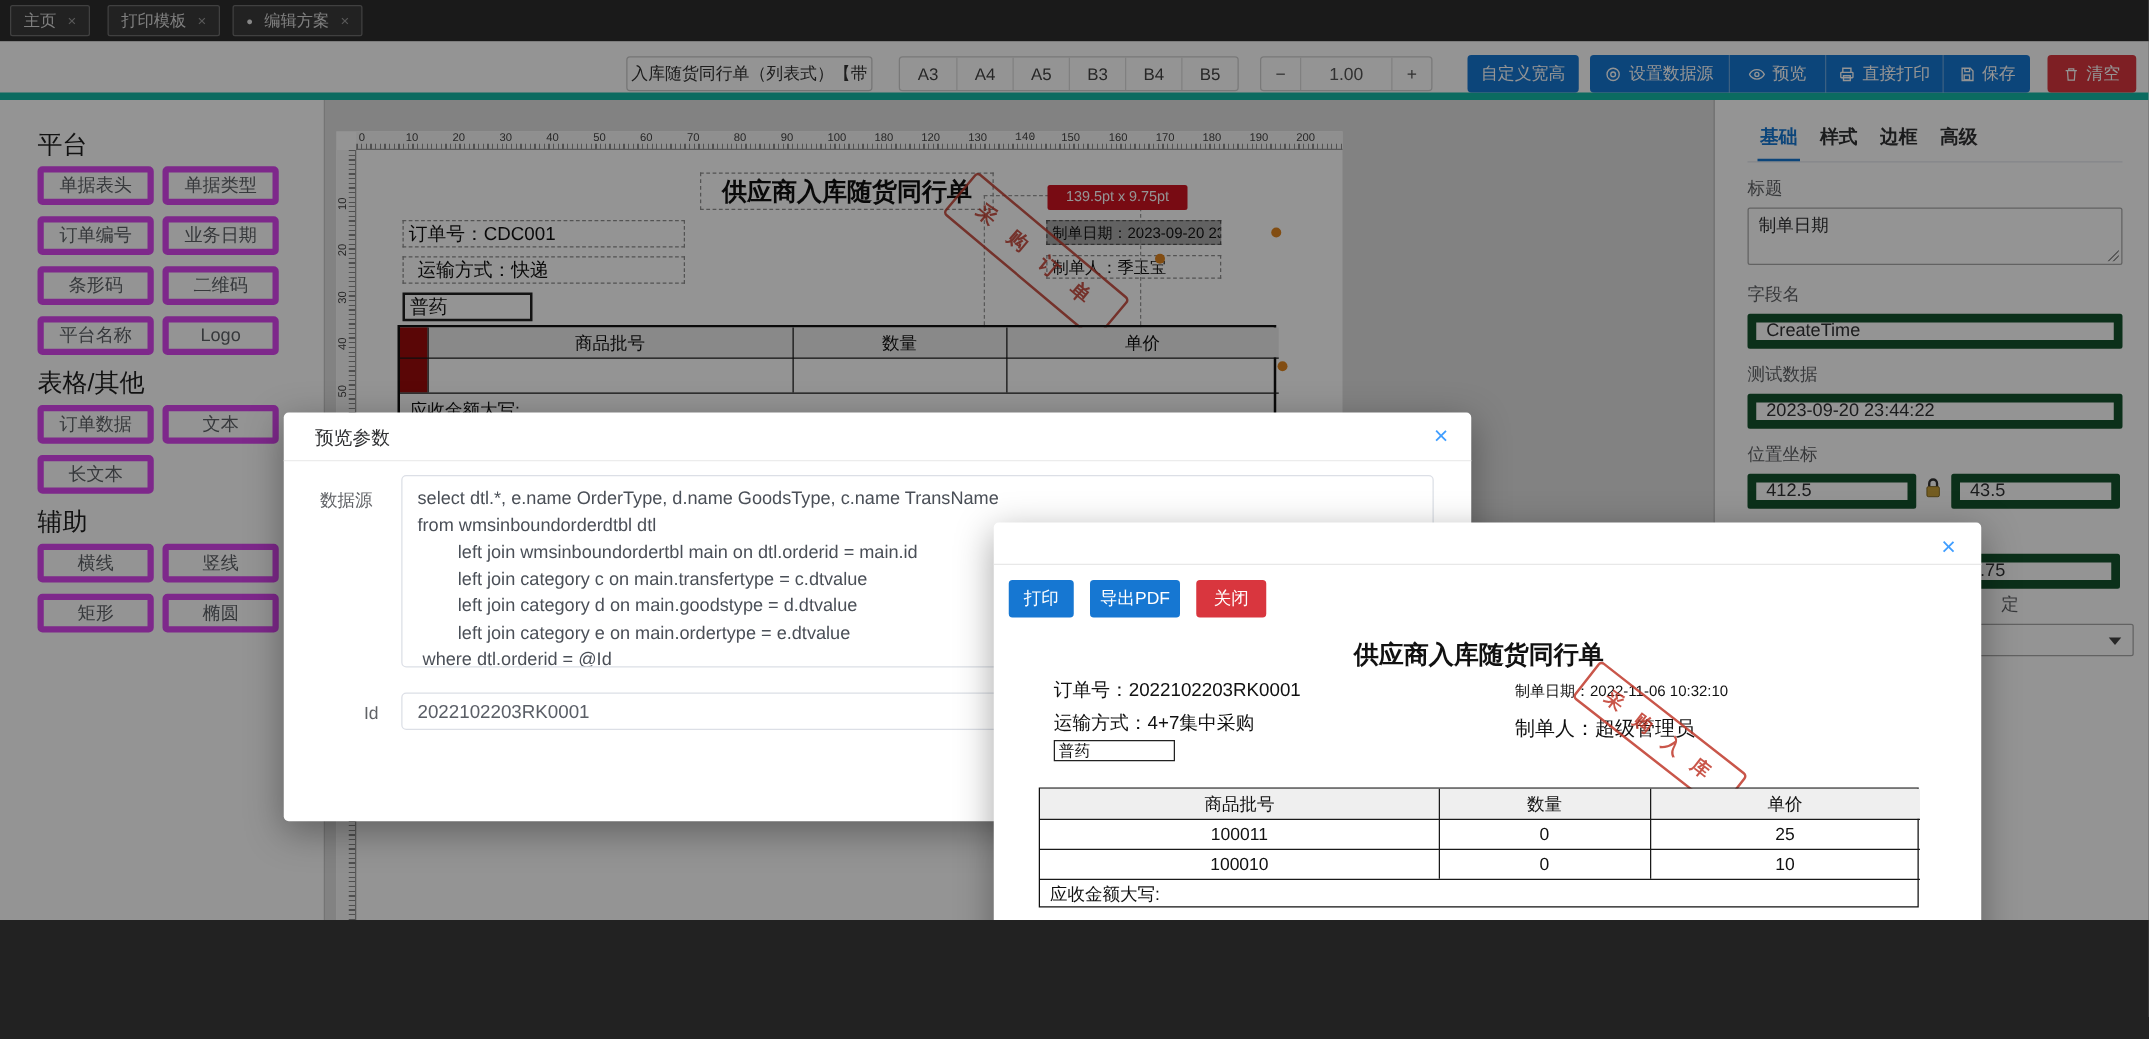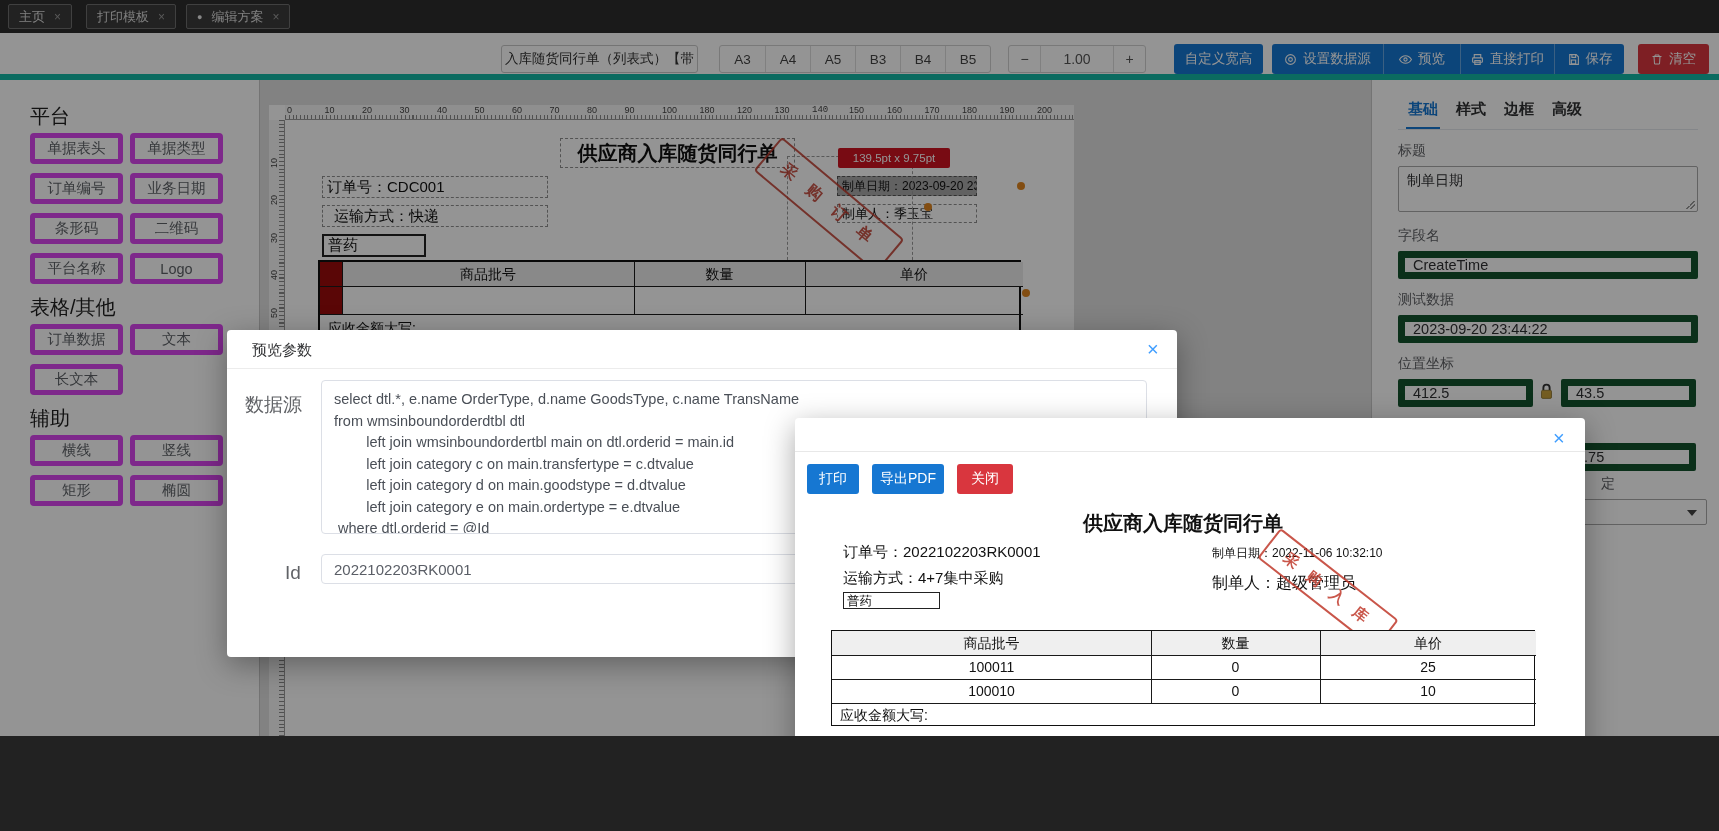--- a/index.html
+++ b/index.html
@@ -64,21 +64,21 @@
   .fselect{width:309px;height:26px;border:1px solid #a9a9a9;border-radius:2px;background:#fff;position:relative;}
   .fselect .arr{position:absolute;right:9px;top:10px;width:0;height:0;border-left:5px solid transparent;border-right:5px solid transparent;border-top:6px solid #444;}
 
   
   #overlay{position:absolute;left:0;top:0;width:1719px;height:831px;background:rgba(0,0,0,.42);z-index:50;}
   .modal{position:absolute;background:#fff;border-radius:4px;box-shadow:0 8px 30px rgba(0,0,0,.35);}
   #modal1{left:227px;top:330px;width:950px;height:327px;z-index:60;}
   #modal2{left:795px;top:418px;width:790px;height:379px;z-index:70;}
   .mclose{position:absolute;font-size:20px;color:#409eff;line-height:1;}
   .sqlbox{position:absolute;left:94px;top:50px;width:826px;height:154px;border:1px solid #dcdfe6;border-radius:4px;padding:8px 12px;font-size:14.5px;line-height:21.5px;color:#4a4f57;white-space:pre;overflow:hidden;}
-  .mlabel{position:absolute;font-size:19px;color:#606266;text-align:left;}
+  .mlabel{position:absolute;font-size:14px;color:#606266;text-align:center;}
   .idbox{position:absolute;left:94px;top:224px;width:826px;height:30px;border:1px solid #dcdfe6;border-radius:4px;display:flex;align-items:center;padding-left:12px;font-size:15px;color:#5a5e66;}
   .pbtn{height:30px;border-radius:3px;display:flex;align-items:center;justify-content:center;color:#fff;font-size:14px;}
   .pv-cell{position:absolute;font-size:14px;color:#111;text-align:center;}
 </style>
 </head>
 <body>
 
 <div id="stage">
 
   <div id="tabbar">

